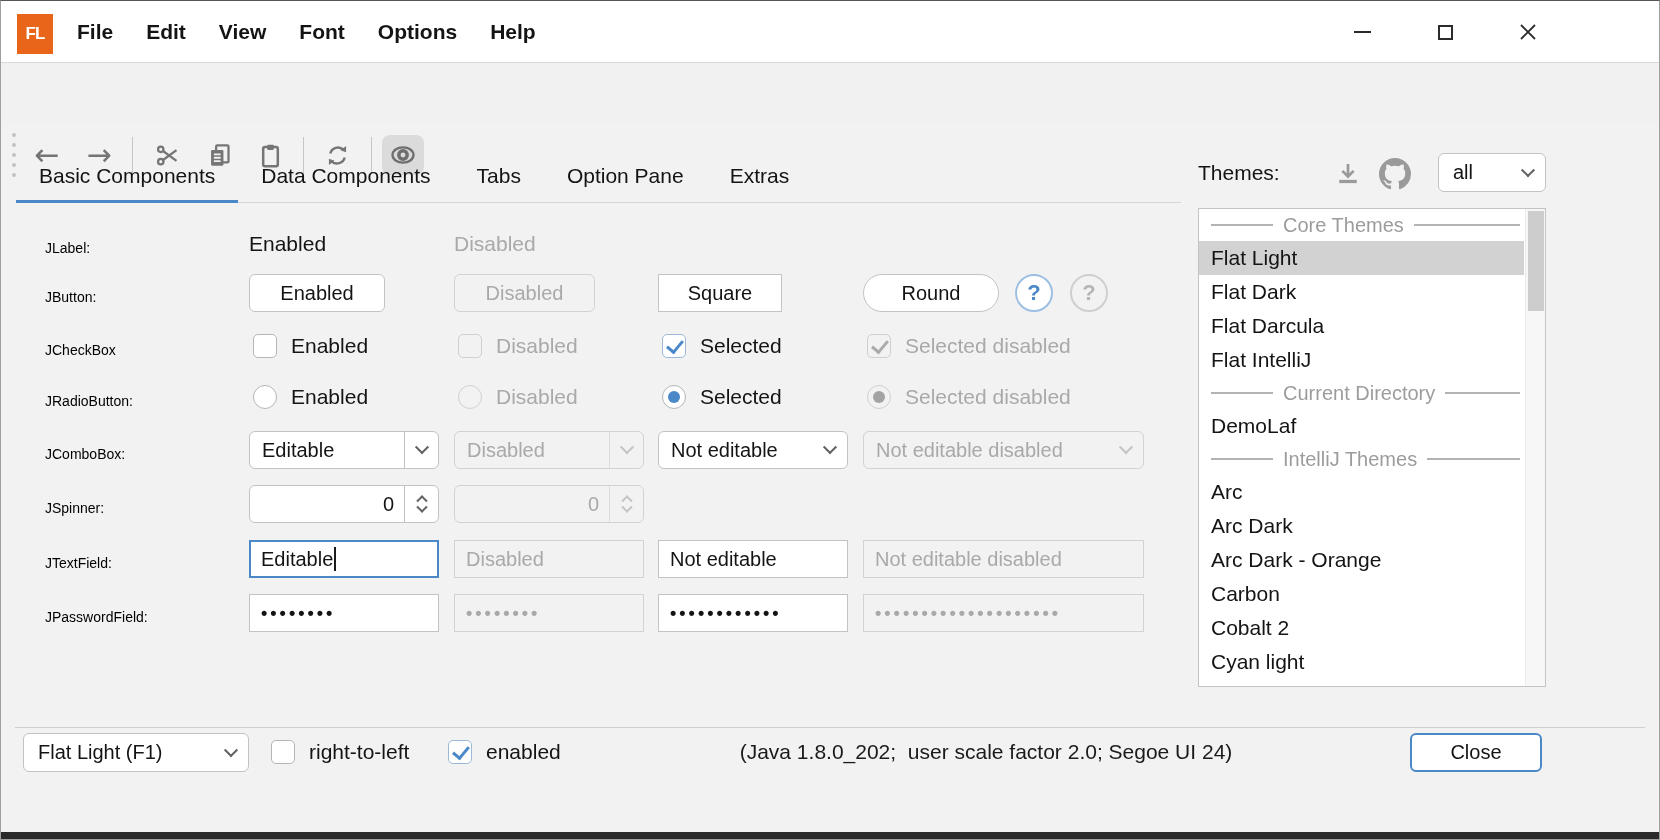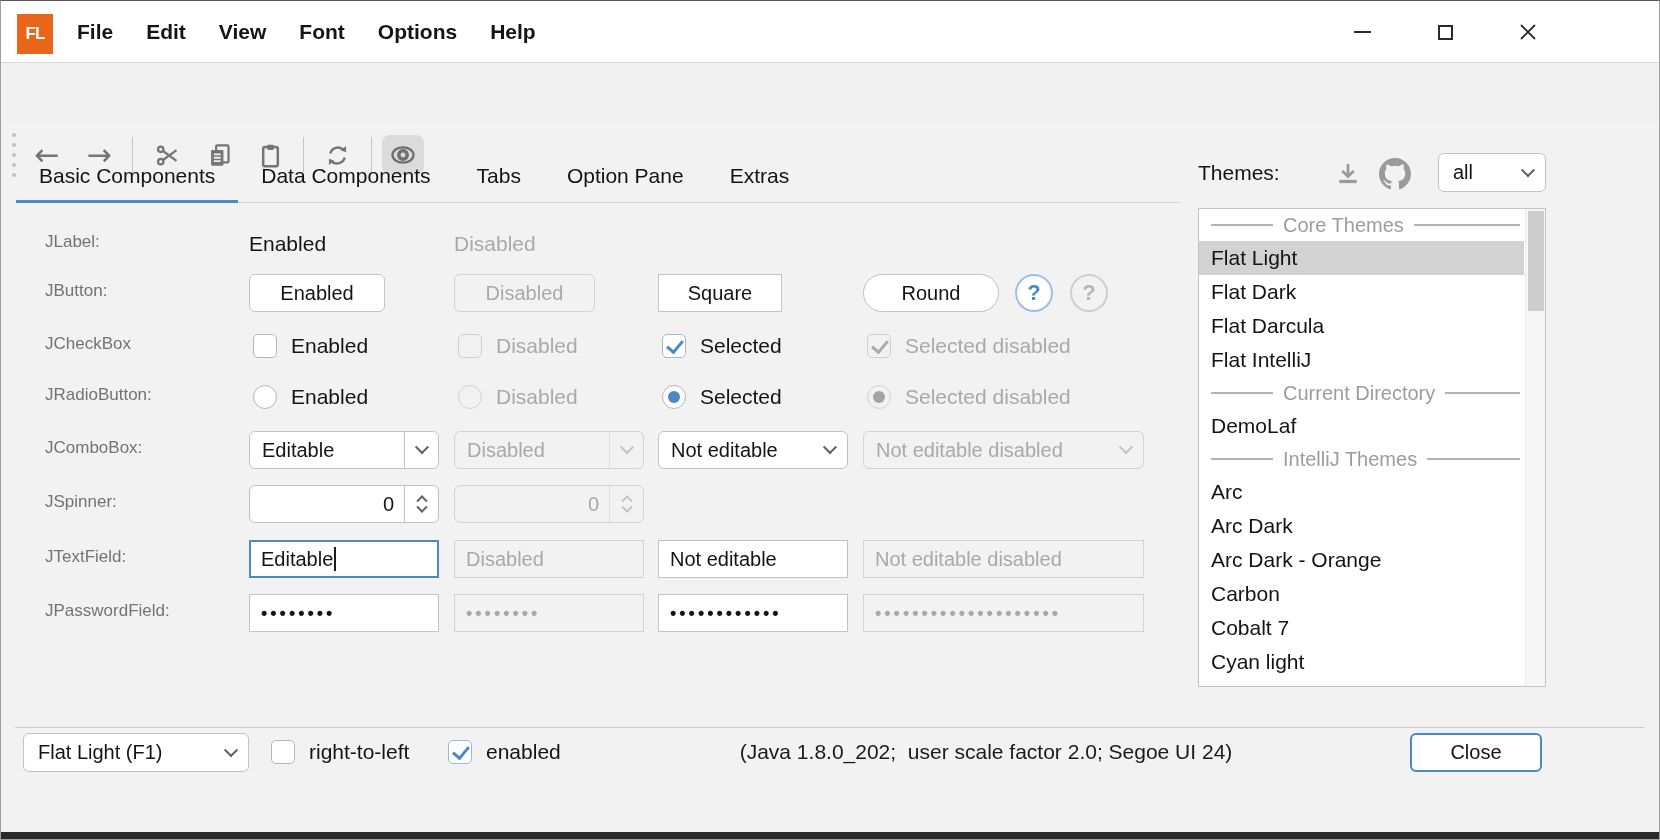--- a/index.html
+++ b/index.html
@@ -39,21 +39,21 @@
   .themelist { position:absolute; left:1197px; top:207px; width:348px; height:479px; background:#fff; border:1px solid #c3c3c3; overflow:hidden; }
   .tl-rows { margin-right:21px; }
   .tl-row { height:34px; line-height:34px; padding-left:12px; font-size:21px; color:#141414; white-space:nowrap; }
   .tl-row.selected { background:var(--selection); }
   .tl-sep { height:32px; display:flex; align-items:center; color:#9c9c9c; font-size:20px; padding:0 2px; }
   .tl-sep::before { content:""; width:62px; height:2px; background:#b3b3b3; margin:0 10px 0 10px; }
   .tl-sep::after { content:""; flex:1; height:2px; background:#b3b3b3; margin:0 2px 0 10px; }
   .tl-scrollbar { position:absolute; right:0; top:0; bottom:0; width:20px; background:#f7f7f7; border-left:1px solid #ececec; }
   .tl-thumb { position:absolute; left:2px; top:2px; width:16px; height:100px; background:#cdcdcd; }
   
-  .rowlab { position:absolute; left:44px; font-size:17px; color:#737373; }
+  .rowlab { position:absolute; left:44px; font-size:14px; color:#000000;margin-top:8px; }
   .cell-text { position:absolute; font-size:21px; color:#141414; }
   .dis { color:var(--disabled-text) !important; }
   .btn { position:absolute; height:38px; background:#fff; border:1px solid #c3c3c3; border-radius:6px; display:flex; align-items:center; justify-content:center; font-size:20px; color:#141414; }
   .btn.disabled { background:transparent; border-color:#d2d2d2; color:var(--disabled-text); }
   .btn.square { border-radius:0; }
   .btn.round { border-radius:19px; }
   .helpbtn { position:absolute; width:38px; height:38px; border-radius:50%; border:2px solid #9dbfe3; background:#fff; color:var(--accent); font-size:22px; font-weight:bold; display:flex; align-items:center; justify-content:center; }
   .helpbtn.disabled { border-color:#cfcfcf; background:transparent; color:#b5b5b5; }
   
   .cb { position:absolute; width:24px; height:24px; background:#fff; border:1px solid #b5b5b5; border-radius:5px; }
@@ -219,21 +219,21 @@
           <span>Current Directory</span>
         </div>
       <div class="tl-row">DemoLaf</div>
       <div class="tl-sep">
           <span>IntelliJ Themes</span>
         </div>
       <div class="tl-row">Arc</div>
       <div class="tl-row">Arc Dark</div>
       <div class="tl-row">Arc Dark - Orange</div>
       <div class="tl-row">Carbon</div>
-      <div class="tl-row">Cobalt 7</div>
+      <div class="tl-row">Cobalt 2</div>
       <div class="tl-row">Cyan light</div>
     </div>
     <div class="tl-scrollbar">
       <div class="tl-thumb"></div>
     </div>
   </div>
 
   <div class="rowlab" style="top:231px">JLabel:</div>
   <div class="cell-text" style="left:248px;top:231px">Enabled</div>
   <div class="cell-text dis" style="left:453px;top:231px">Disabled</div>

